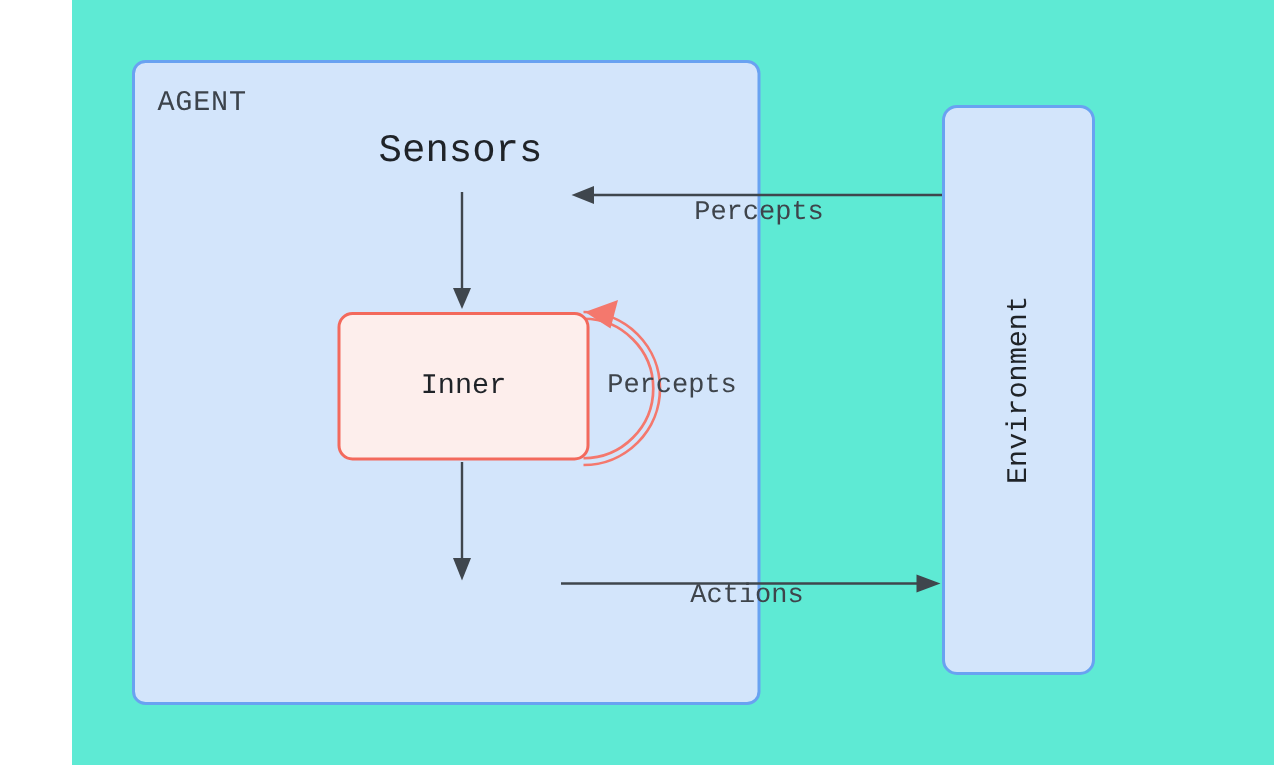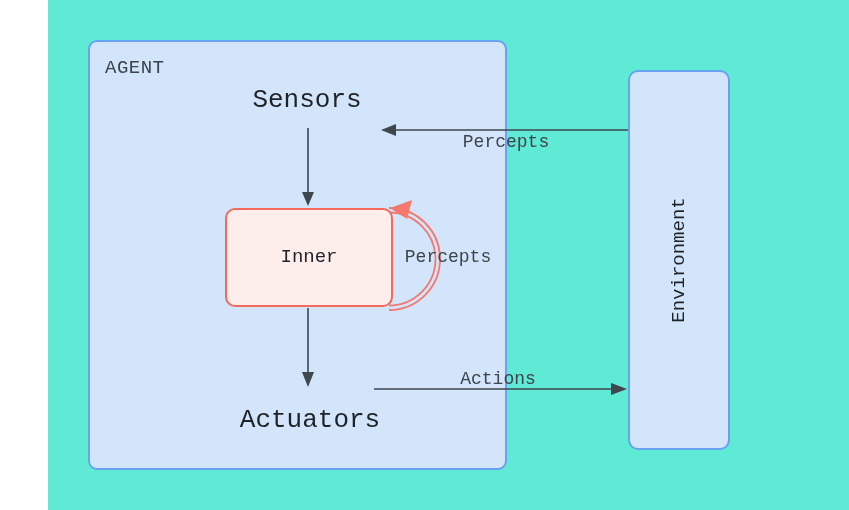--- a/index.html
+++ b/index.html
@@ -37,21 +37,21 @@
     position:absolute;transform:translate(-50%,-50%);
     font-size:26px;color:var(--node_text);white-space:nowrap;z-index:2;
   }
   .sensors-pos{left:259px;top:100px;}
   .actuators-pos{left:262px;top:420px;}
   .edge-label{
     position:absolute;transform:translate(-50%,-50%);
     font-size:18px;color:var(--label_color);white-space:nowrap;z-index:4;
   }
   .percepts-pos{left:458px;top:142px;}
-  .actions-pos{left:450px;top:379px;}
+  .actions-pos{left:450px;top:397px;}
   .reasoning-pos{left:400px;top:257px;}
   svg.overlay{position:absolute;left:0;top:0;z-index:2;pointer-events:none;}
   .dark-line{stroke:var(--arrow_color);stroke-width:1.6;fill:none;}
   .dark-head{fill:var(--arrow_color);stroke:none;}
   .red-line{stroke:var(--loop_color);stroke-width:1.8;fill:none;}
   .red-head{fill:var(--loop_color);stroke:none;}
 </style>
 </head>
 <body>
 
@@ -64,21 +64,20 @@
   <div class="env-box">
     <div class="env-label">Environment</div>
   </div>
 
   <div class="node-label sensors-pos">Sensors</div>
 
   <div class="inner-box">
     <div>Inner</div>
   </div>
 
-  <div class="node-label actuators-pos">Actuators</div>
 
   <svg class="overlay" width="849" height="510" viewBox="0 0 849 510">
 
     <g>
       <line class="dark-line" x1="260" y1="128" x2="260" y2="193"></line>
       <polygon class="dark-head" points="260,206 254,192 266,192"></polygon>
     </g>
 
     <g>
       <line class="dark-line" x1="260" y1="308" x2="260" y2="373"></line>

